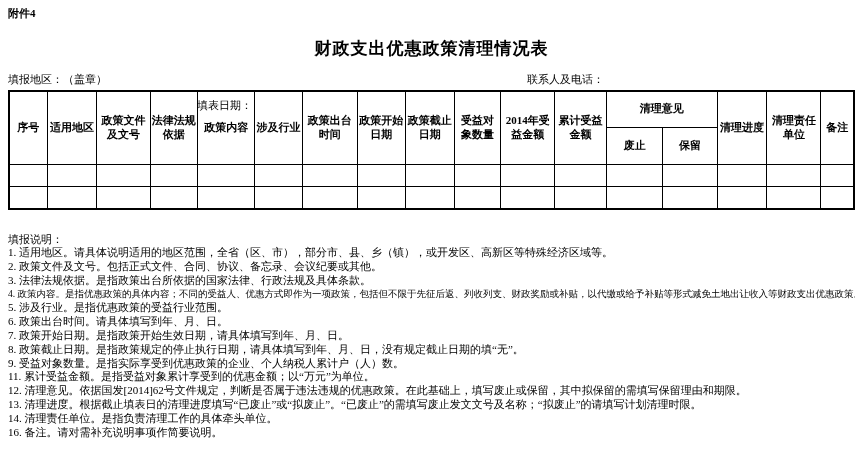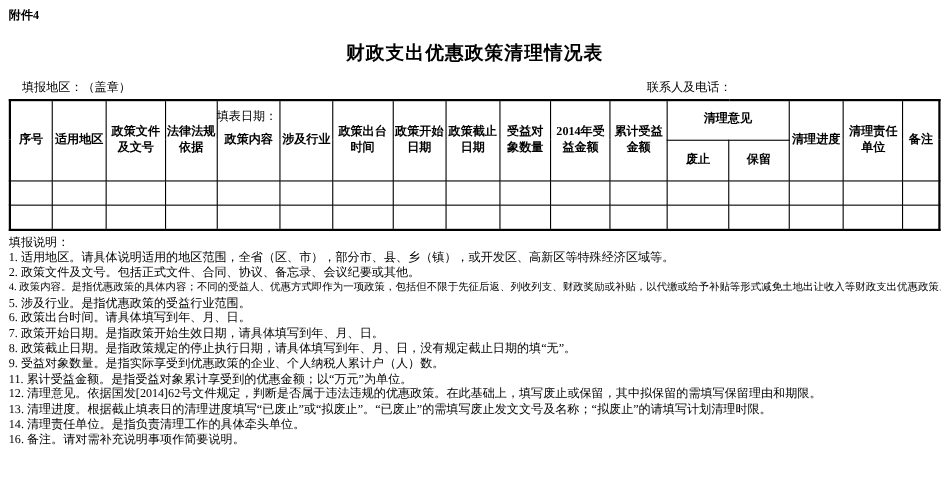--- a/index.html
+++ b/index.html
@@ -5,40 +5,40 @@
   html, body { margin: 0; padding: 0; }
   body {
     width: 861px; height: 454px; overflow: hidden;
     background: #ffffff; color: #000;
     font-family: "Liberation Serif", serif;
   }
   .page { padding: 6px 6px 0 8px; }
   .attachment { font-size: 11px; font-weight: bold; }
   .title { text-align: center; font-size: 17px; font-weight: bold; margin-top: 16px; letter-spacing: 1px; font-family: Liberation Serif, serif; }
   .info-row { position: relative; height: 15px; margin-top: 12px; font-size: 11px; }
-  .info-row .region  { position: absolute; left: 12px; }
+  .info-row .region  { position: absolute; left: 0; }
   .info-row .date    { position: absolute; left: 189px; margin-top: 26px; }
-  .info-row .contact { position: absolute; left: 580px; }
+  .info-row .contact { position: absolute; left: 519px; }
 
   table.policy {
     width: 100%; margin-top: 3px;
     border-collapse: collapse; table-layout: fixed;
     border: 2px solid #000;
   }
   table.policy th, table.policy td { border: 1px solid #000; }
   table.policy th {
     font-size: 11px; font-weight: bold; padding: 0 1px;
     line-height: 1.25; text-align: center; vertical-align: middle;
     overflow: hidden;
   }
   thead tr.h1 { height: 36px; }
   thead tr.h2 { height: 37px; }
   tbody td { height: 19px; border-top: 2px solid #000; }
 
-  .instructions { margin-top: 5px; font-size: 11px; line-height: 13.8px; }
+  .instructions { margin-top: 23px; font-size: 11px; line-height: 13.8px; }
   .instructions div { white-space: nowrap; overflow: hidden; }
   .instructions .compact { font-size: 9.5px; }
 </style>
 </head>
 <body>
 
 <div class="page">
 
   <div class="attachment">附件4</div>
 
@@ -133,20 +133,21 @@
           <td></td>
           <td></td>
         </tr>
       </tbody>
   </table>
 
   <div class="instructions">
     <div>填报说明：</div>
     <div>1. 适用地区。请具体说明适用的地区范围，全省（区、市），部分市、县、乡（镇），或开发区、高新区等特殊经济区域等。</div>
     <div>2. 政策文件及文号。包括正式文件、合同、协议、备忘录、会议纪要或其他。</div>
+    <div>3. 法律法规依据。是指政策出台所依据的国家法律、行政法规及具体条款。</div>
     <div class="compact">4. 政策内容。是指优惠政策的具体内容；不同的受益人、优惠方式即作为一项政策，包括但不限于先征后返、列收列支、财政奖励或补贴，以代缴或给予补贴等形式减免土地出让收入等财政支出优惠政策。</div>
     <div>5. 涉及行业。是指优惠政策的受益行业范围。</div>
     <div>6. 政策出台时间。请具体填写到年、月、日。</div>
     <div>7. 政策开始日期。是指政策开始生效日期，请具体填写到年、月、日。</div>
     <div>8. 政策截止日期。是指政策规定的停止执行日期，请具体填写到年、月、日，没有规定截止日期的填“无”。</div>
     <div>9. 受益对象数量。是指实际享受到优惠政策的企业、个人纳税人累计户（人）数。</div>
     <div>11. 累计受益金额。是指受益对象累计享受到的优惠金额；以“万元”为单位。</div>
     <div>12. 清理意见。依据国发[2014]62号文件规定，判断是否属于违法违规的优惠政策。在此基础上，填写废止或保留，其中拟保留的需填写保留理由和期限。</div>
     <div>13. 清理进度。根据截止填表日的清理进度填写“已废止”或“拟废止”。“已废止”的需填写废止发文文号及名称；“拟废止”的请填写计划清理时限。</div>
     <div>14. 清理责任单位。是指负责清理工作的具体牵头单位。</div>

